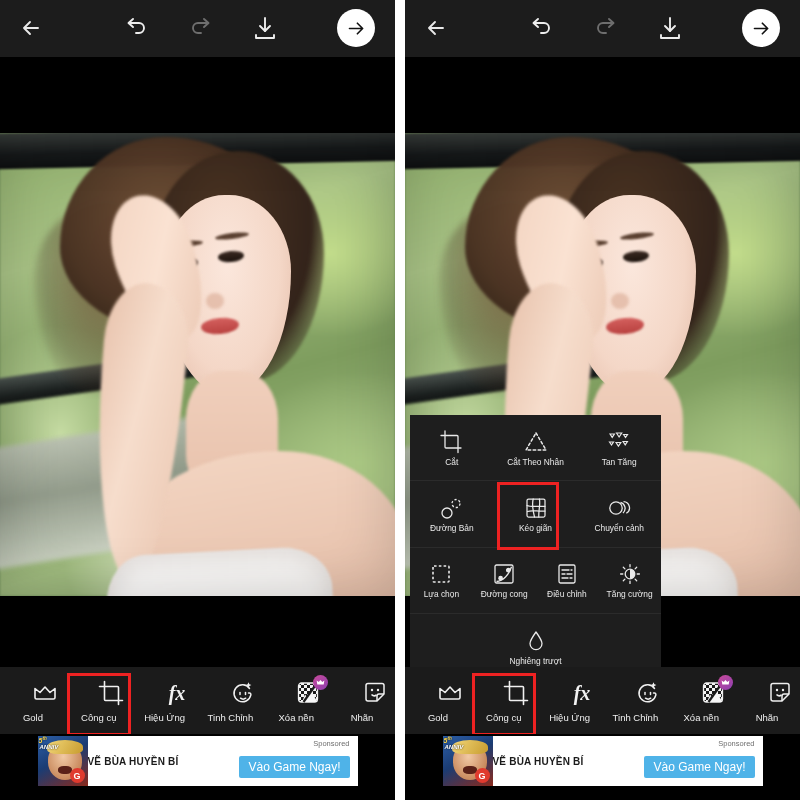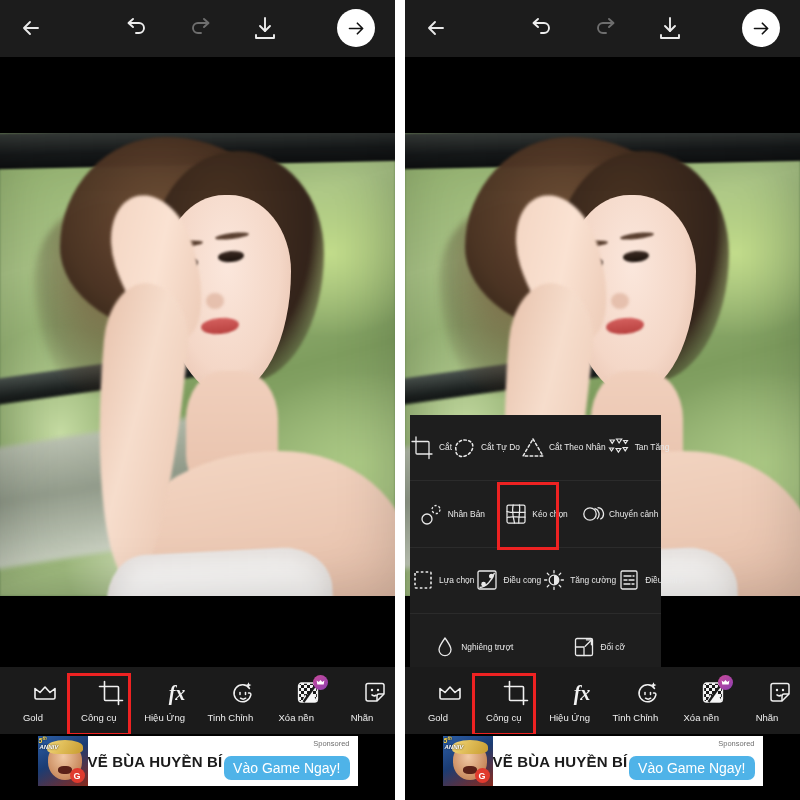--- a/index.html
+++ b/index.html
@@ -193,21 +193,21 @@
     width: 251px; height: 265px;
     background: #1e1e1e;
   }
   .ts-row {
     display: flex; height: 66.25px;
     border-bottom: 1px solid #2b2b2b;
   }
   .ts-row:last-child { border-bottom: none; }
   .ts-cell {
     flex: 1 1 0; position: relative;
-    display: flex; flex-direction: row;
+    display: flex; flex-direction: column;
     align-items: center; justify-content: center;
     gap: 3px;
   }
   .ts-ic { width: 26px; height: 26px; display:block; }
   .ts-lb {
     font-size: 8.4px; color: #e9e9e9; line-height: 1;
     white-space: nowrap;
   }
   .ts-cell.sel::after {
     content: ""; position: absolute; left: 3px; top: 1px;
@@ -294,31 +294,31 @@
   }
   .ad-logo {
     position: absolute; right: 3px; bottom: 3px;
     width: 15px; height: 15px; border-radius: 50%;
     background: #e03a2e;
     display: flex; align-items: center; justify-content: center;
     color: #fff; font-size: 9px; font-weight: bold;
   }
   .ad-title {
     margin-left: 0;
-    font-size: 15px; font-weight: bold; color: #1b1b1b;
+    font-size: 10px; font-weight: bold; color: #1b1b1b;
     letter-spacing: .2px;
   }
   .ad-sponsored {
     position: absolute; right: 8px; top: 3px;
     font-size: 7.5px; color: #6f6f6f;
   }
   .ad-cta {
     position: absolute; right: 8px; top: 20px;
     background: #4fb3e8; color: #ffffff;
-    font-size: 14px; padding: 4px 9px; border-radius: 7px;
+    font-size: 12px; padding: 4px 9px; border-radius: 2px;
     white-space: nowrap;
   }
 </style>
 </head>
 <body>
 
 <div class="stage">
 
   <div class="panel left">
 
@@ -522,26 +522,20 @@
 
       <div class="ts-row">
         <div class="ts-cell">
           <svg class="ts-ic" viewBox="0 0 26 26" fill="none" stroke="#e9e9e9" stroke-width="1.3" stroke-linecap="round">
               <path d="M6 2v16a1 1 0 0 0 1 1h15"></path>
               <path d="M2 6.5h16a1 1 0 0 1 1 1v16"></path>
             </svg>
           <span class="ts-lb">Cắt</span>
         </div>
         <div class="ts-cell">
-          <svg class="ts-ic" viewBox="0 0 26 26" fill="none" stroke="#e9e9e9" stroke-width="1.5" stroke-linecap="round" stroke-dasharray="2.4 2.4">
-              <path d="M4 15c-1.5-5 3-10 8.5-10S22 8 20.5 13.5 12 23 7.5 21 4 15 4 15z"></path>
-            </svg>
-          <span class="ts-lb">Cắt Tự Do</span>
-        </div>
-        <div class="ts-cell">
           <svg class="ts-ic" viewBox="0 0 26 26" fill="none" stroke="#e9e9e9" stroke-width="1.5" stroke-linecap="round" stroke-dasharray="2.6 2.4">
               <path d="M13 4 23 21H3z"></path>
             </svg>
           <span class="ts-lb">Cắt Theo Nhân</span>
         </div>
         <div class="ts-cell">
           <svg class="ts-ic" viewBox="0 0 26 26" fill="none" stroke="#e9e9e9" stroke-width="1.2">
               <path d="M4 5l2.2 3.4L8.4 5z"></path>
               <path d="M10.5 4l2.6 4 2.6-4z"></path>
               <path d="M17.5 5.5l2 3 2-3z"></path>
@@ -552,31 +546,31 @@
           <span class="ts-lb">Tan Tăng</span>
         </div>
       </div>
 
       <div class="ts-row">
         <div class="ts-cell">
           <svg class="ts-ic" viewBox="0 0 26 26" fill="none" stroke="#e9e9e9" stroke-width="1.3">
               <circle cx="8" cy="18" r="5"></circle>
               <circle cx="17" cy="8.5" r="4" stroke-dasharray="2.2 2"></circle>
             </svg>
-          <span class="ts-lb">Nhân Bản</span>
+          <span class="ts-lb">Đường Bản</span>
         </div>
         <div class="ts-cell sel">
           <svg class="ts-ic" viewBox="0 0 26 26" fill="none" stroke="#e9e9e9" stroke-width="1.25" stroke-linecap="round">
               <rect x="4" y="4" width="18" height="18" rx="1.5"></rect>
               <path d="M4 10.5c3.5 1.6 9 .6 18 .8"></path>
               <path d="M4.5 16.5c4.5-2 10.5.4 17.5-.4"></path>
               <path d="M10.2 4c-1.2 4.2-.6 10.2 1.3 18"></path>
               <path d="M16.4 4c1.2 5-1 11.8-.6 18"></path>
             </svg>
-          <span class="ts-lb">Kéo chọn</span>
+          <span class="ts-lb">Kéo giãn</span>
         </div>
         <div class="ts-cell">
           <svg class="ts-ic" viewBox="0 0 26 26" fill="none" stroke="#e9e9e9" stroke-width="1.3">
               <circle cx="10" cy="13" r="6.2"></circle>
               <path d="M14.5 7.3A6.2 6.2 0 0 1 17 17.9"></path>
               <path d="M17.5 6.6a6.2 6.2 0 0 1 2.8 11.6"></path>
             </svg>
           <span class="ts-lb">Chuyển cảnh</span>
         </div>
       </div>
@@ -588,59 +582,50 @@
             </svg>
           <span class="ts-lb">Lựa chọn</span>
         </div>
         <div class="ts-cell">
           <svg class="ts-ic" viewBox="0 0 26 26" fill="none" stroke="#e9e9e9" stroke-width="1.3">
               <rect x="4" y="4" width="18" height="18" rx="1.5"></rect>
               <path d="M5.5 20.5C12 20 18 14 20.5 5.8"></path>
               <circle cx="9.6" cy="17.2" r="1.7" fill="#e9e9e9"></circle>
               <circle cx="17.3" cy="9.2" r="1.7" fill="#e9e9e9"></circle>
             </svg>
-          <span class="ts-lb">Điều cong</span>
-        </div>
-        <div class="ts-cell">
-          <svg class="ts-ic" viewBox="0 0 26 26" fill="none" stroke="#e9e9e9" stroke-width="1.3" stroke-linecap="round">
-              <path d="M13 8.2a4.8 4.8 0 1 1 0 9.6z" fill="#e9e9e9" stroke="none"></path>
-              <circle cx="13" cy="13" r="4.8"></circle>
-              <path d="M13 3.6v2.2M13 20.2v2.2M3.6 13h2.2M20.2 13h2.2M6.3 6.3l1.6 1.6M18.1 18.1l1.6 1.6M6.3 19.7l1.6-1.6M18.1 7.9l1.6-1.6"></path>
-            </svg>
-          <span class="ts-lb">Tăng cường</span>
+          <span class="ts-lb">Đường cong</span>
         </div>
         <div class="ts-cell">
           <svg class="ts-ic" viewBox="0 0 26 26" fill="none" stroke="#e9e9e9" stroke-width="1.3" stroke-linecap="round">
               <rect x="5" y="4" width="16" height="18" rx="1.4"></rect>
               <path d="M8 9h7"></path>
               <path d="M17 9h1"></path>
               <path d="M8 13h3"></path>
               <path d="M13 13h5"></path>
               <path d="M8 17h6"></path>
               <path d="M16 17h2"></path>
             </svg>
           <span class="ts-lb">Điều chỉnh</span>
         </div>
+        <div class="ts-cell">
+          <svg class="ts-ic" viewBox="0 0 26 26" fill="none" stroke="#e9e9e9" stroke-width="1.3" stroke-linecap="round">
+              <path d="M13 8.2a4.8 4.8 0 1 1 0 9.6z" fill="#e9e9e9" stroke="none"></path>
+              <circle cx="13" cy="13" r="4.8"></circle>
+              <path d="M13 3.6v2.2M13 20.2v2.2M3.6 13h2.2M20.2 13h2.2M6.3 6.3l1.6 1.6M18.1 18.1l1.6 1.6M6.3 19.7l1.6-1.6M18.1 7.9l1.6-1.6"></path>
+            </svg>
+          <span class="ts-lb">Tăng cường</span>
+        </div>
       </div>
 
       <div class="ts-row">
         <div class="ts-cell">
           <svg class="ts-ic" viewBox="0 0 26 26" fill="none" stroke="#e9e9e9" stroke-width="1.3" stroke-linejoin="round">
               <path d="M13 4c3.6 5 6 8.7 6 11.6A6 6 0 0 1 7 15.6C7 12.7 9.4 9 13 4z"></path>
             </svg>
           <span class="ts-lb">Nghiêng trượt</span>
-        </div>
-        <div class="ts-cell">
-          <svg class="ts-ic" viewBox="0 0 26 26" fill="none" stroke="#e9e9e9" stroke-width="1.3" stroke-linecap="round">
-              <rect x="4.5" y="4.5" width="17" height="17" rx="1.6"></rect>
-              <path d="M4.5 13h8.5v8.5"></path>
-              <path d="M20.2 6.2l-6 6"></path>
-              <path d="M15.4 5.8h5v5"></path>
-            </svg>
-          <span class="ts-lb">Đổi cỡ</span>
         </div>
       </div>
     </div>
 
     <div class="bottombar">
         <div class="bb-item">
           <span class="bb-ic"><svg viewBox="0 0 28 28" fill="none" stroke="#f0f0f0" stroke-width="1.6" stroke-linejoin="round">
               <path d="M4 9.5v9a1.5 1.5 0 0 0 1.5 1.5h17a1.5 1.5 0 0 0 1.5-1.5v-9l-5 4-5-5.5-5 5.5z"></path>
             </svg></span>
           <span class="bb-lb">Gold</span>

